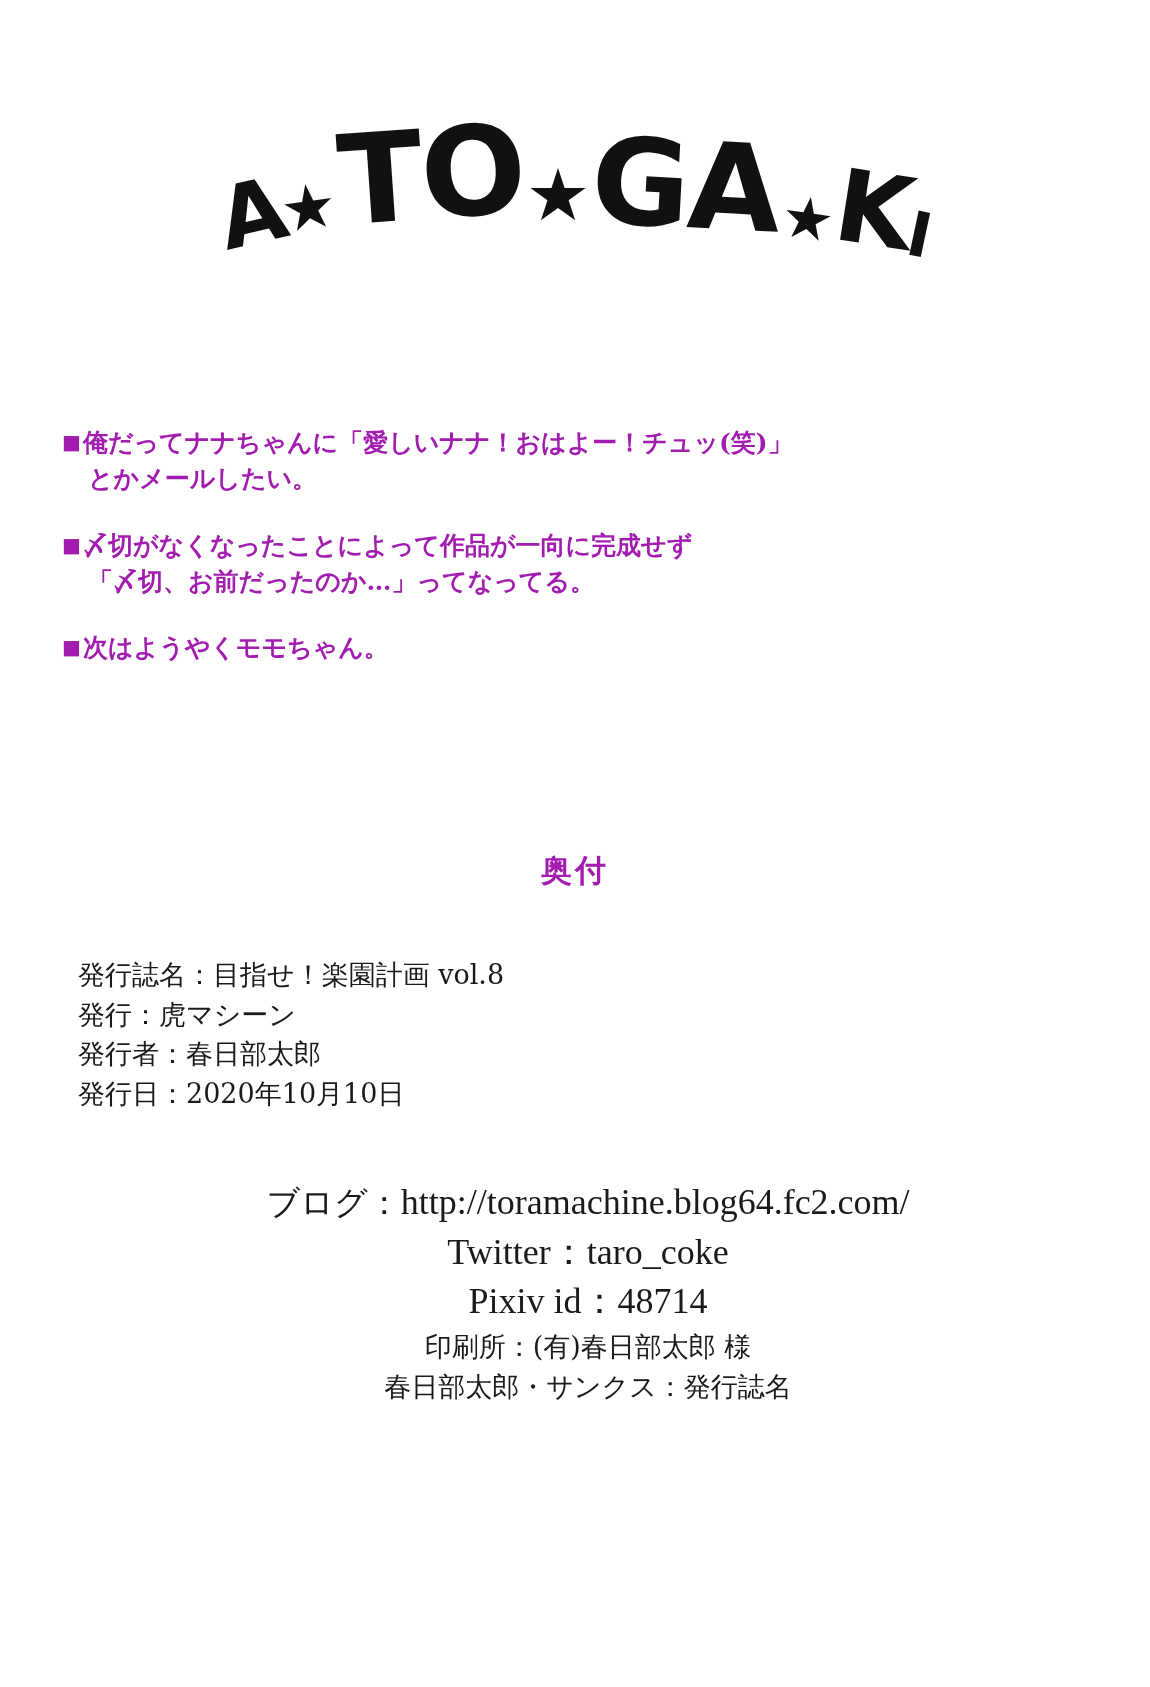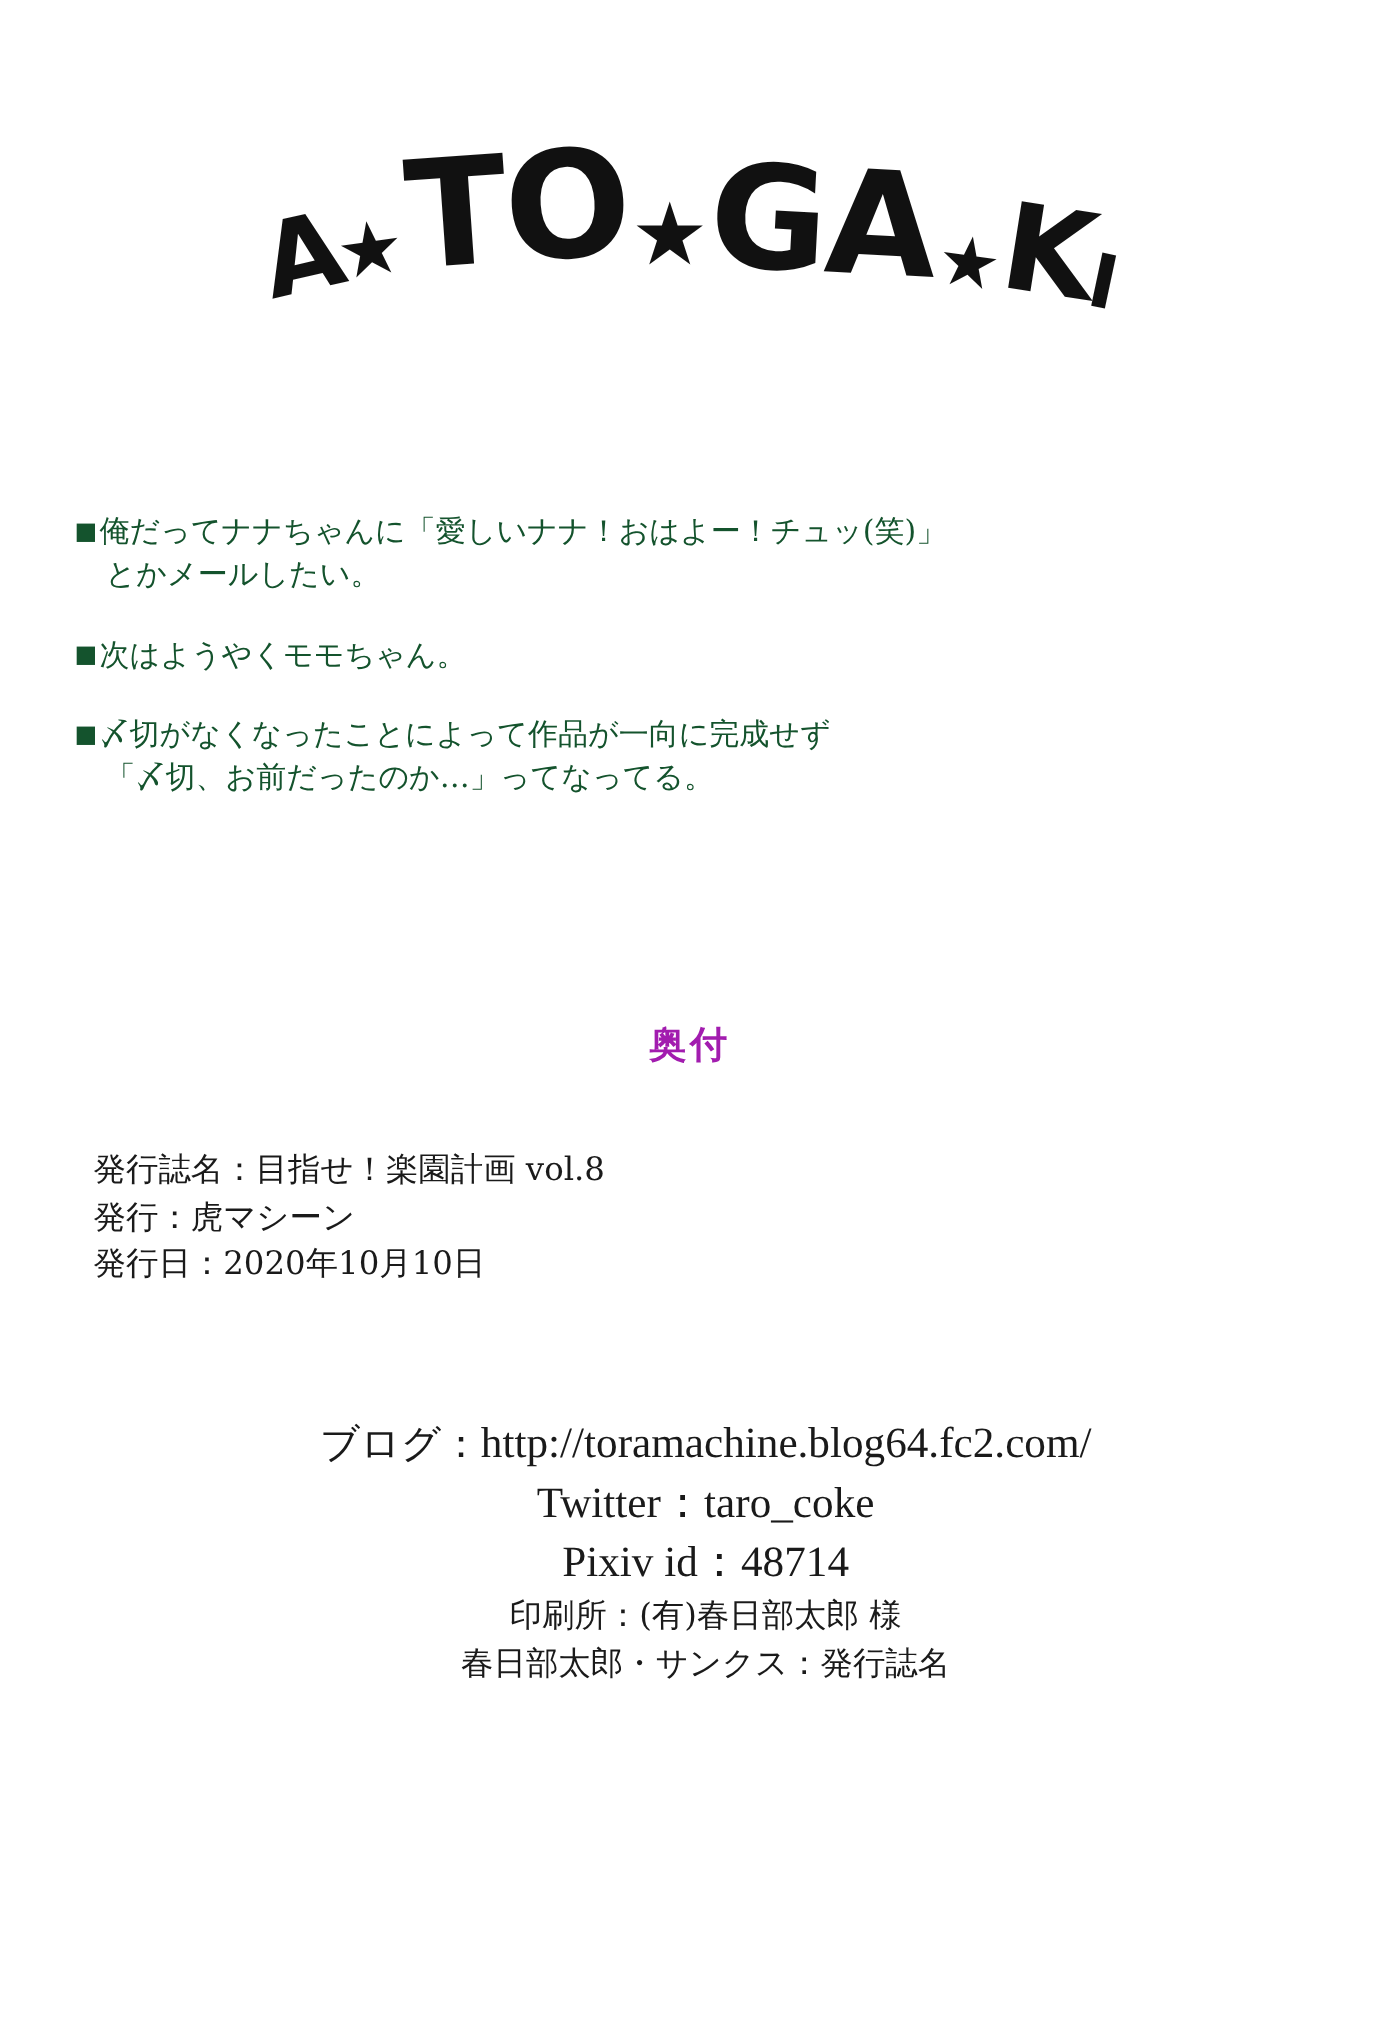--- a/index.html
+++ b/index.html
@@ -58,22 +58,22 @@
     position: absolute;
     top: 425px;
     left: 62px;
     width: 1020px;
   }
   .note {
     margin-bottom: 30px;
     font-family: "DejaVu Serif", serif;
     font-size: 25px;
     line-height: 1.45;
-    font-weight: 400;
-    color: #14532d;
+    font-weight: 700;
+    color: #a21caf;
   }
   .note-line {
     display: block;
   }
   .note-line.indent {
     padding-left: 26px;
   }
   .bullet {
     font-family: "DejaVu Sans", sans-serif;
     font-size: 20px;
@@ -142,35 +142,36 @@
 </div>
 
 <div class="notes">
 
   <div class="note">
     <span class="note-line"><span class="bullet">■</span><span>俺だってナナちゃんに「愛しいナナ！おはよー！チュッ(笑)」</span></span>
     <span class="note-line indent">とかメールしたい。</span>
   </div>
 
   <div class="note">
-    <span class="note-line"><span class="bullet">■</span><span>次はようやくモモちゃん。</span></span>
+    <span class="note-line"><span class="bullet">■</span><span>〆切がなくなったことによって作品が一向に完成せず</span></span>
+    <span class="note-line indent">「〆切、お前だったのか…」ってなってる。</span>
   </div>
 
   <div class="note">
-    <span class="note-line"><span class="bullet">■</span><span>〆切がなくなったことによって作品が一向に完成せず</span></span>
-    <span class="note-line indent">「〆切、お前だったのか…」ってなってる。</span>
+    <span class="note-line"><span class="bullet">■</span><span>次はようやくモモちゃん。</span></span>
   </div>
 
 </div>
 
 <div class="colophon-heading">奥付</div>
 
 <div class="colophon-block-a">
   <div class="colo-line"><span>発行誌名：</span><span>目指せ！楽園計画 vol.8</span></div>
   <div class="colo-line"><span>発行：</span><span>虎マシーン</span></div>
+  <div class="colo-line"><span>発行者：</span><span>春日部太郎</span></div>
   <div class="colo-line"><span>発行日：</span><span>2020年10月10日</span></div>
 </div>
 
 <div class="colophon-block-b">
   <div class="colo-line latin"><span class="mixed-jp">ブログ：</span><span>http://toramachine.blog64.fc2.com/</span></div>
   <div class="colo-line latin"><span>Twitter：</span><span>taro_coke</span></div>
   <div class="colo-line latin"><span>Pixiv id：</span><span>48714</span></div>
   <div class="colo-line"><span>印刷所：</span><span>(有)春日部太郎 様</span></div>
   <div class="colo-line"><span>春日部太郎・サンクス：</span><span>発行誌名</span></div>
 </div>

